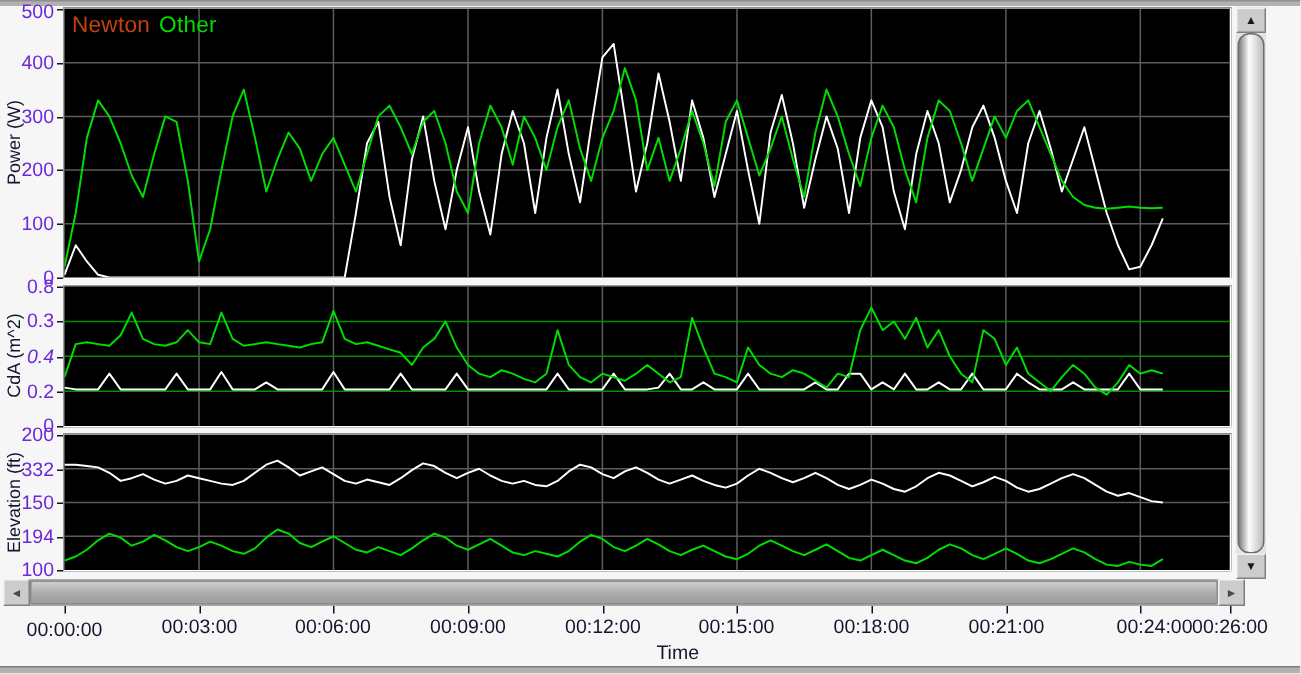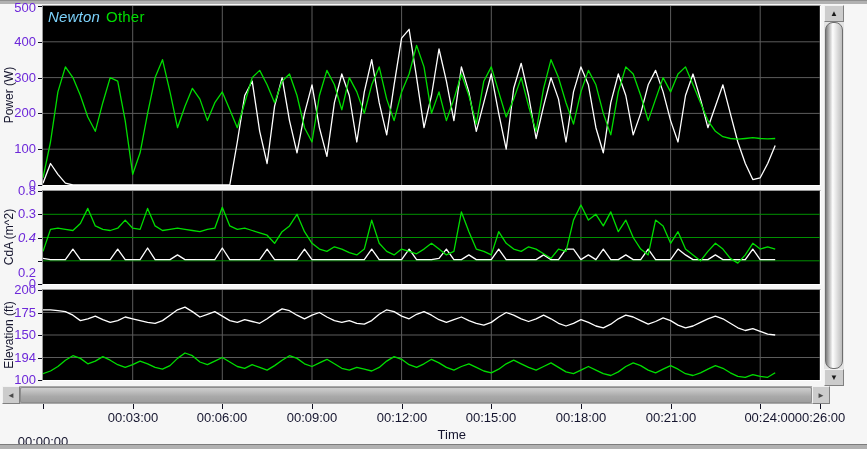--- a/index.html
+++ b/index.html
@@ -61,21 +61,21 @@
         <line x1="717.2" y1="0" x2="717.2" y2="179" stroke="#5c5c5c" stroke-width="1"></line>
         <line x1="777.0" y1="0" x2="777.0" y2="179" stroke="#5c5c5c" stroke-width="1"></line>
         <line x1="0" y1="143.2" x2="777" y2="143.2" stroke="#5c5c5c" stroke-width="1"></line>
         <line x1="0" y1="107.4" x2="777" y2="107.4" stroke="#5c5c5c" stroke-width="1"></line>
         <line x1="0" y1="71.6" x2="777" y2="71.6" stroke="#5c5c5c" stroke-width="1"></line>
         <line x1="0" y1="35.8" x2="777" y2="35.8" stroke="#5c5c5c" stroke-width="1"></line>
         <polyline points="0.0,177.2 7.5,157.5 14.9,168.3 22.4,177.2 29.9,179.0 37.4,179.0 44.8,179.0 52.3,179.0 59.8,179.0 67.2,179.0 74.7,179.0 82.2,179.0 89.7,179.0 97.1,179.0 104.6,179.0 112.1,179.0 119.5,179.0 127.0,179.0 134.5,179.0 142.0,179.0 149.4,179.0 156.9,179.0 164.4,179.0 171.8,179.0 179.3,179.0 186.8,179.0 194.3,136.0 201.7,89.5 209.2,75.2 216.7,125.3 224.1,157.5 231.6,100.2 239.1,71.6 246.5,114.6 254.0,146.8 261.5,107.4 269.0,78.8 276.4,121.7 283.9,150.4 291.4,96.7 298.8,68.0 306.3,89.5 313.8,136.0 321.3,85.9 328.7,53.7 336.2,96.7 343.7,128.9 351.1,78.8 358.6,32.2 366.1,23.3 373.6,71.6 381.0,121.7 388.5,89.5 396.0,43.0 403.4,75.2 410.9,114.6 418.4,60.9 425.9,85.9 433.3,125.3 440.8,96.7 448.3,68.0 455.7,107.4 463.2,143.2 470.7,82.3 478.2,57.3 485.6,89.5 493.1,132.5 500.6,100.2 508.0,71.6 515.5,93.1 523.0,136.0 530.5,85.9 537.9,60.9 545.4,78.8 552.9,121.7 560.3,146.8 567.8,96.7 575.3,68.0 582.8,89.5 590.2,128.9 597.7,107.4 605.2,78.8 612.6,64.4 620.1,85.9 627.6,114.6 635.0,136.0 642.5,89.5 650.0,68.0 657.5,93.1 664.9,121.7 672.4,100.2 679.9,78.8 687.3,107.4 694.8,136.0 702.3,157.5 709.8,173.6 717.2,171.8 724.7,157.5 732.2,139.6" fill="none" stroke="#ffffff" stroke-width="1.3" stroke-linejoin="round"></polyline>
         <polyline points="0.0,171.8 7.5,136.0 14.9,85.9 22.4,60.9 29.9,71.6 37.4,89.5 44.8,111.0 52.3,125.3 59.8,96.7 67.2,71.6 74.7,75.2 82.2,114.6 89.7,168.3 97.1,146.8 104.6,107.4 112.1,71.6 119.5,53.7 127.0,85.9 134.5,121.7 142.0,100.2 149.4,82.3 156.9,93.1 164.4,114.6 171.8,96.7 179.3,85.9 186.8,103.8 194.3,121.7 201.7,96.7 209.2,71.6 216.7,64.4 224.1,78.8 231.6,96.7 239.1,75.2 246.5,68.0 254.0,89.5 261.5,121.7 269.0,136.0 276.4,89.5 283.9,64.4 291.4,78.8 298.8,103.8 306.3,71.6 313.8,85.9 321.3,107.4 328.7,78.8 336.2,60.9 343.7,93.1 351.1,114.6 358.6,85.9 366.1,68.0 373.6,39.4 381.0,60.9 388.5,107.4 396.0,85.9 403.4,114.6 410.9,93.1 418.4,68.0 425.9,89.5 433.3,118.1 440.8,75.2 448.3,60.9 455.7,85.9 463.2,111.0 470.7,93.1 478.2,71.6 485.6,100.2 493.1,125.3 500.6,82.3 508.0,53.7 515.5,71.6 523.0,96.7 530.5,118.1 537.9,85.9 545.4,64.4 552.9,78.8 560.3,107.4 567.8,128.9 575.3,85.9 582.8,60.9 590.2,68.0 597.7,89.5 605.2,114.6 612.6,93.1 620.1,71.6 627.6,85.9 635.0,68.0 642.5,60.9 650.0,78.8 657.5,96.7 664.9,114.6 672.4,125.3 679.9,130.7 687.3,132.5 694.8,133.2 702.3,132.5 709.8,131.7 717.2,132.5 724.7,132.8 732.2,132.5" fill="none" stroke="#00dd00" stroke-width="1.3" stroke-linejoin="round"></polyline>
       </svg>
     <div class="legend">
-      <span style="color:#7dd3fc;font-style:italic;">Newton</span><span style="color:#00dd00;">Other</span>
+      <span style="color:#c2410c;">Newton</span><span style="color:#00dd00;">Other</span>
     </div>
   </div>
   <div class="plot-frame p1">
     <svg width="777" height="93" viewBox="0 0 777 93">
         <line x1="89.7" y1="0" x2="89.7" y2="93" stroke="#5c5c5c" stroke-width="1"></line>
         <line x1="179.3" y1="0" x2="179.3" y2="93" stroke="#5c5c5c" stroke-width="1"></line>
         <line x1="269.0" y1="0" x2="269.0" y2="93" stroke="#5c5c5c" stroke-width="1"></line>
         <line x1="358.6" y1="0" x2="358.6" y2="93" stroke="#5c5c5c" stroke-width="1"></line>
         <line x1="448.3" y1="0" x2="448.3" y2="93" stroke="#5c5c5c" stroke-width="1"></line>
         <line x1="537.9" y1="0" x2="537.9" y2="93" stroke="#5c5c5c" stroke-width="1"></line>
@@ -116,35 +116,35 @@
       <div class="ytick" style="top: 105.4px;">200</div>
       <div class="tickmark" style="left: 38px; top: 113px; width: 4px; height: 1px;"></div>
       <div class="ytick" style="top: 69.6px;">300</div>
       <div class="tickmark" style="left: 38px; top: 78px; width: 4px; height: 1px;"></div>
       <div class="ytick" style="top: 33.8px;">400</div>
       <div class="tickmark" style="left: 38px; top: 42px; width: 4px; height: 1px;"></div>
       <div class="ytick" style="top: 0px;">500</div>
       <div class="tickmark" style="left: 38px; top: 6px; width: 4px; height: 1px;"></div>
       <div class="ytick" style="top: 276px;">0</div>
       <div class="tickmark" style="left: 38px; top: 284px; width: 4px; height: 1px;"></div>
-      <div class="ytick" style="top: 252.75px; margin-top: 12px;">0.2</div>
+      <div class="ytick" style="top: 252.75px;">0.2</div>
       <div class="tickmark" style="left: 38px; top: 261px; width: 4px; height: 1px;"></div>
       <div class="ytick" style="top: 229.5px; font-style: italic;">0.4</div>
       <div class="tickmark" style="left: 38px; top: 238px; width: 4px; height: 1px;"></div>
       <div class="ytick" style="top: 206.25px;">0.3</div>
       <div class="tickmark" style="left: 38px; top: 214px; width: 4px; height: 1px;"></div>
       <div class="ytick" style="top: 183px;">0.8</div>
       <div class="tickmark" style="left: 38px; top: 191px; width: 4px; height: 1px;"></div>
       <div class="ytick" style="top: 372px;">100</div>
       <div class="tickmark" style="left: 38px; top: 380px; width: 4px; height: 1px;"></div>
       <div class="ytick" style="top: 349.5px;">194</div>
       <div class="tickmark" style="left: 38px; top: 358px; width: 4px; height: 1px;"></div>
       <div class="ytick" style="top: 327px;">150</div>
       <div class="tickmark" style="left: 38px; top: 335px; width: 4px; height: 1px;"></div>
-      <div class="ytick" style="top: 304.5px;">175</div>
+      <div class="ytick" style="top: 304.5px;">332</div>
       <div class="tickmark" style="left: 38px; top: 313px; width: 4px; height: 1px;"></div>
       <div class="ytick" style="top: 282px;">200</div>
       <div class="tickmark" style="left: 38px; top: 290px; width: 4px; height: 1px;"></div>
     </div>
 
   <div class="vsb">
     <div class="sbtn up">
         <span>▲</span>
       </div>
     <div class="vthumb"></div>
@@ -158,21 +158,21 @@
         <span>◄</span>
       </div>
     <div class="hthumb"></div>
     <div class="sbtn right">
         <span>►</span>
       </div>
   </div>
 
   <div id="time-axis">
       <div class="tickmark" style="left: 43px; top: 404px; width: 1px; height: 5px;"></div>
-      <div class="ttick" style="left: 8px; top: 434px;">00:00:00</div>
+      <div class="ttick" style="left: 8px; top: 412px;">00:00:00</div>
       <div class="tickmark" style="left: 133px; top: 404px; width: 1px; height: 5px;"></div>
       <div class="ttick" style="left: 98px; top: 410px;">00:03:00</div>
       <div class="tickmark" style="left: 222px; top: 404px; width: 1px; height: 5px;"></div>
       <div class="ttick" style="left: 187px; top: 410px;">00:06:00</div>
       <div class="tickmark" style="left: 312px; top: 404px; width: 1px; height: 5px;"></div>
       <div class="ttick" style="left: 277px; top: 410px;">00:09:00</div>
       <div class="tickmark" style="left: 402px; top: 404px; width: 1px; height: 5px;"></div>
       <div class="ttick" style="left: 367px; top: 410px;">00:12:00</div>
       <div class="tickmark" style="left: 491px; top: 404px; width: 1px; height: 5px;"></div>
       <div class="ttick" style="left: 456px; top: 410px;">00:15:00</div>

